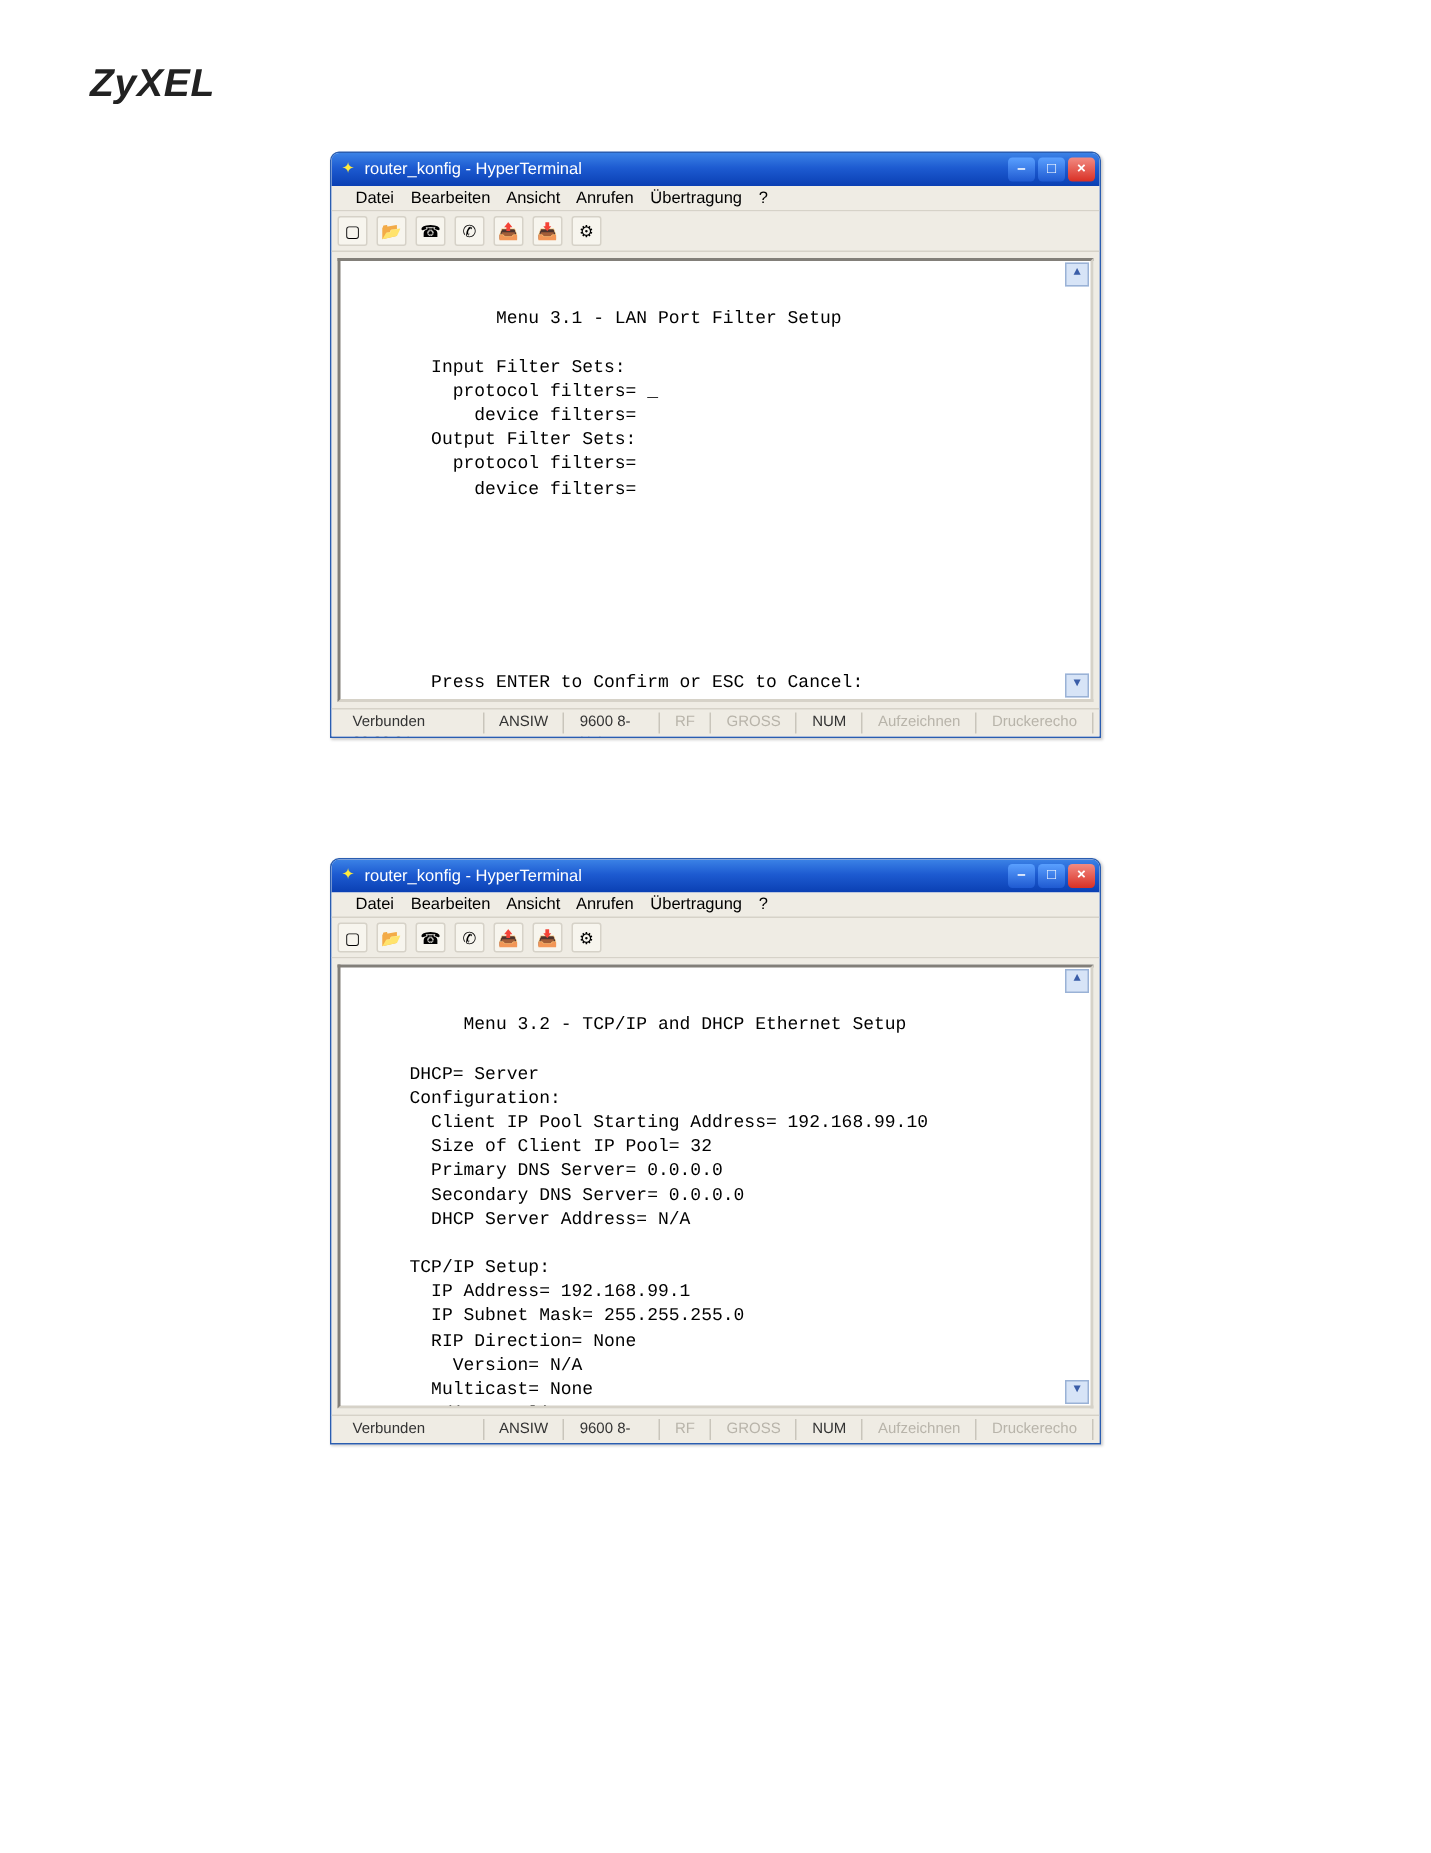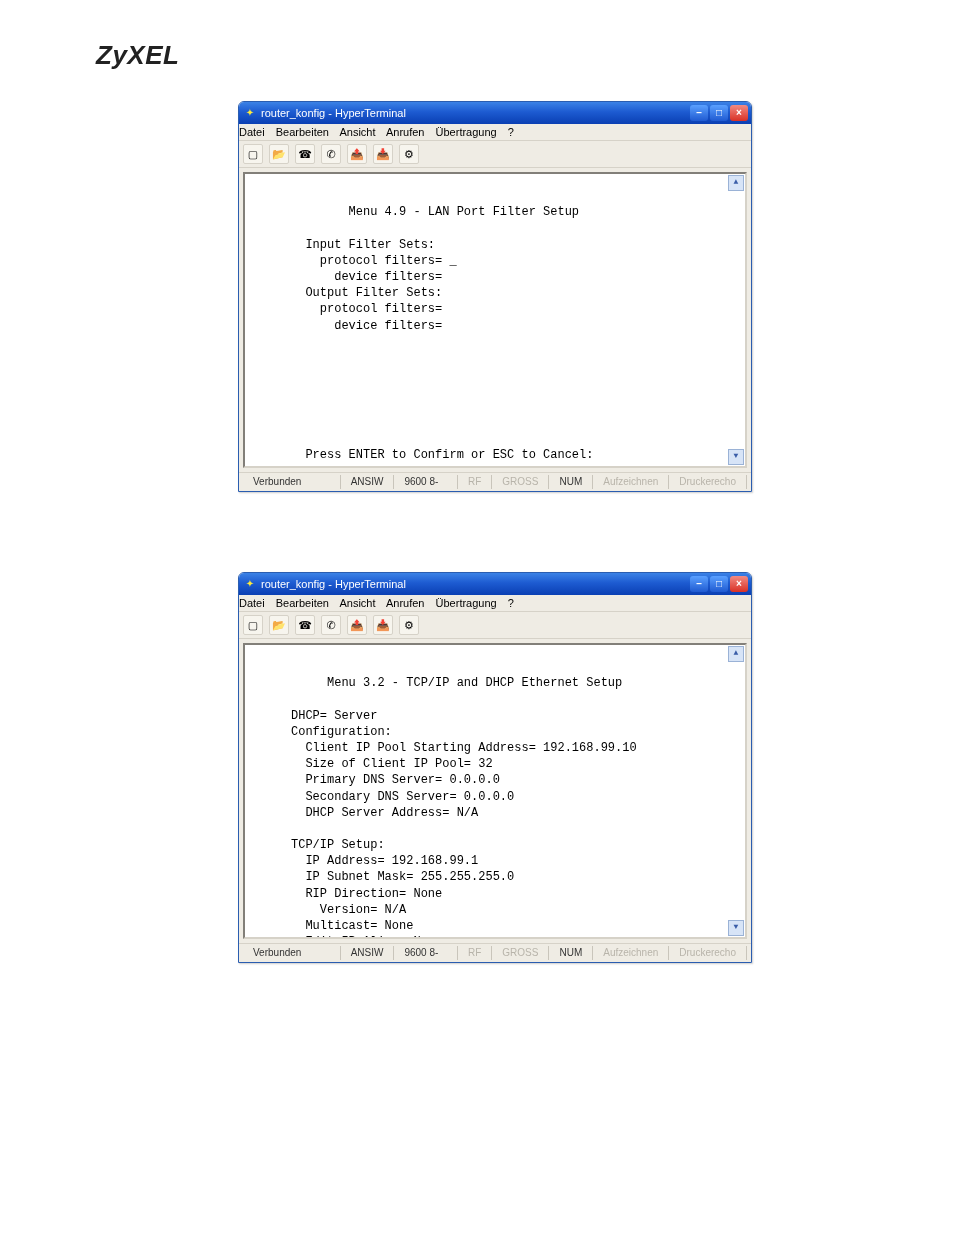--- a/index.html
+++ b/index.html
@@ -4,21 +4,20 @@
 <style>
   body {
     margin: 0;
     padding: 0;
     background: #ffffff;
     font-family: Arial, sans-serif;
     width: 954px;
   }
   .page {
     padding: 40px 60px;
-    margin-left: 36px;
   }
   .brand {
     font-size: 26px;
     font-weight: bold;
     font-style: italic;
     color: #222;
     margin-bottom: 30px;
     letter-spacing: 0.5px;
   }
   .window {
@@ -70,21 +69,21 @@
     font-weight: bold;
     color: #fff;
     cursor: pointer;
   }
   .win-min { background: linear-gradient(to bottom,#5aa0ff,#1f5ad1); }
   .win-max { background: linear-gradient(to bottom,#5aa0ff,#1f5ad1); }
   .win-close { background: linear-gradient(to bottom,#f28b82,#d93025); }
   .menubar {
     background: #efece4;
     font-size: 11px;
-    padding: 2px 0;
+    padding: 2px 16px;
     border-bottom: 1px solid #d6d2c8;
   }
   .menubar span {
     margin-right: 8px;
     cursor: pointer;
   }
   .toolbar {
     background: #efece4;
     padding: 3px 4px;
     border-bottom: 1px solid #d6d2c8;
@@ -181,21 +180,21 @@
       <span class="tb-btn">▢</span>
       <span class="tb-btn">📂</span>
       <span class="tb-btn">☎</span>
       <span class="tb-btn">✆</span>
       <span class="tb-btn">📤</span>
       <span class="tb-btn">📥</span>
       <span class="tb-btn">⚙</span>
     </div>
     <div class="terminal-wrap">
       <div class="terminal"><div>
-             Menu 4.9 - LAN Port Filter Setup
+             Menu 3.1 - LAN Port Filter Setup
 
        Input Filter Sets:
          protocol filters= _
            device filters=
        Output Filter Sets:
          protocol filters=
            device filters=
 
 
 

